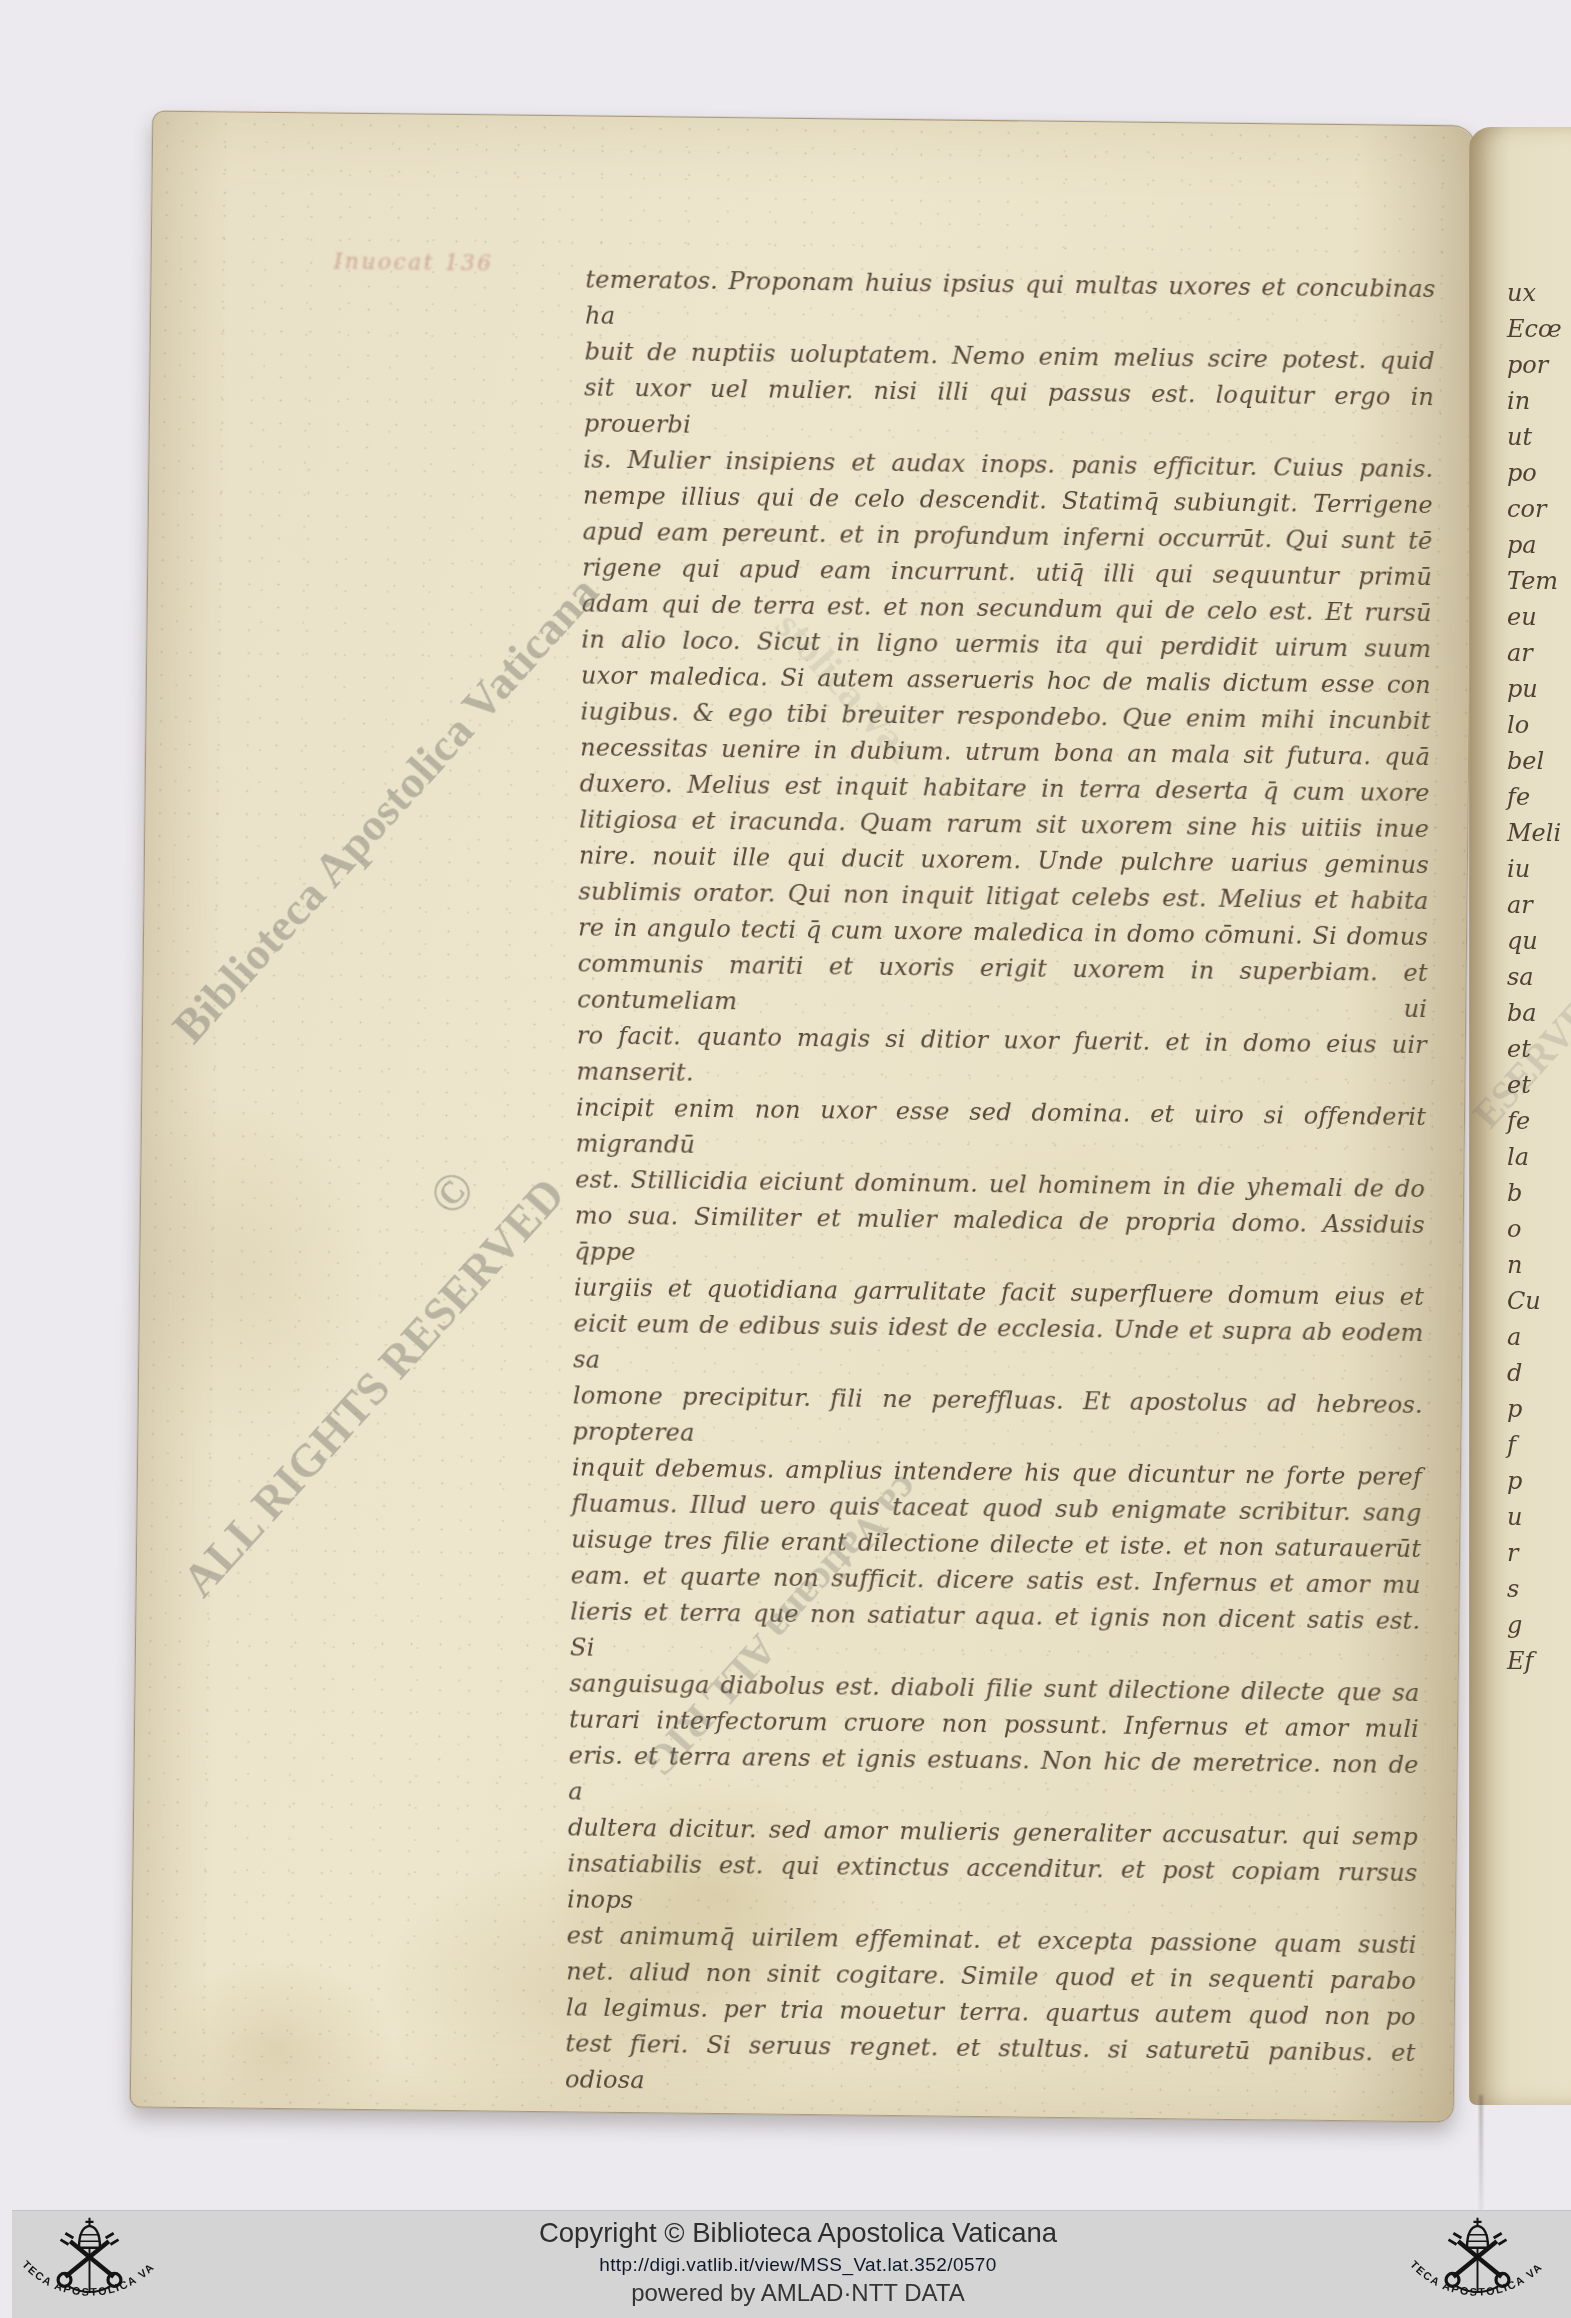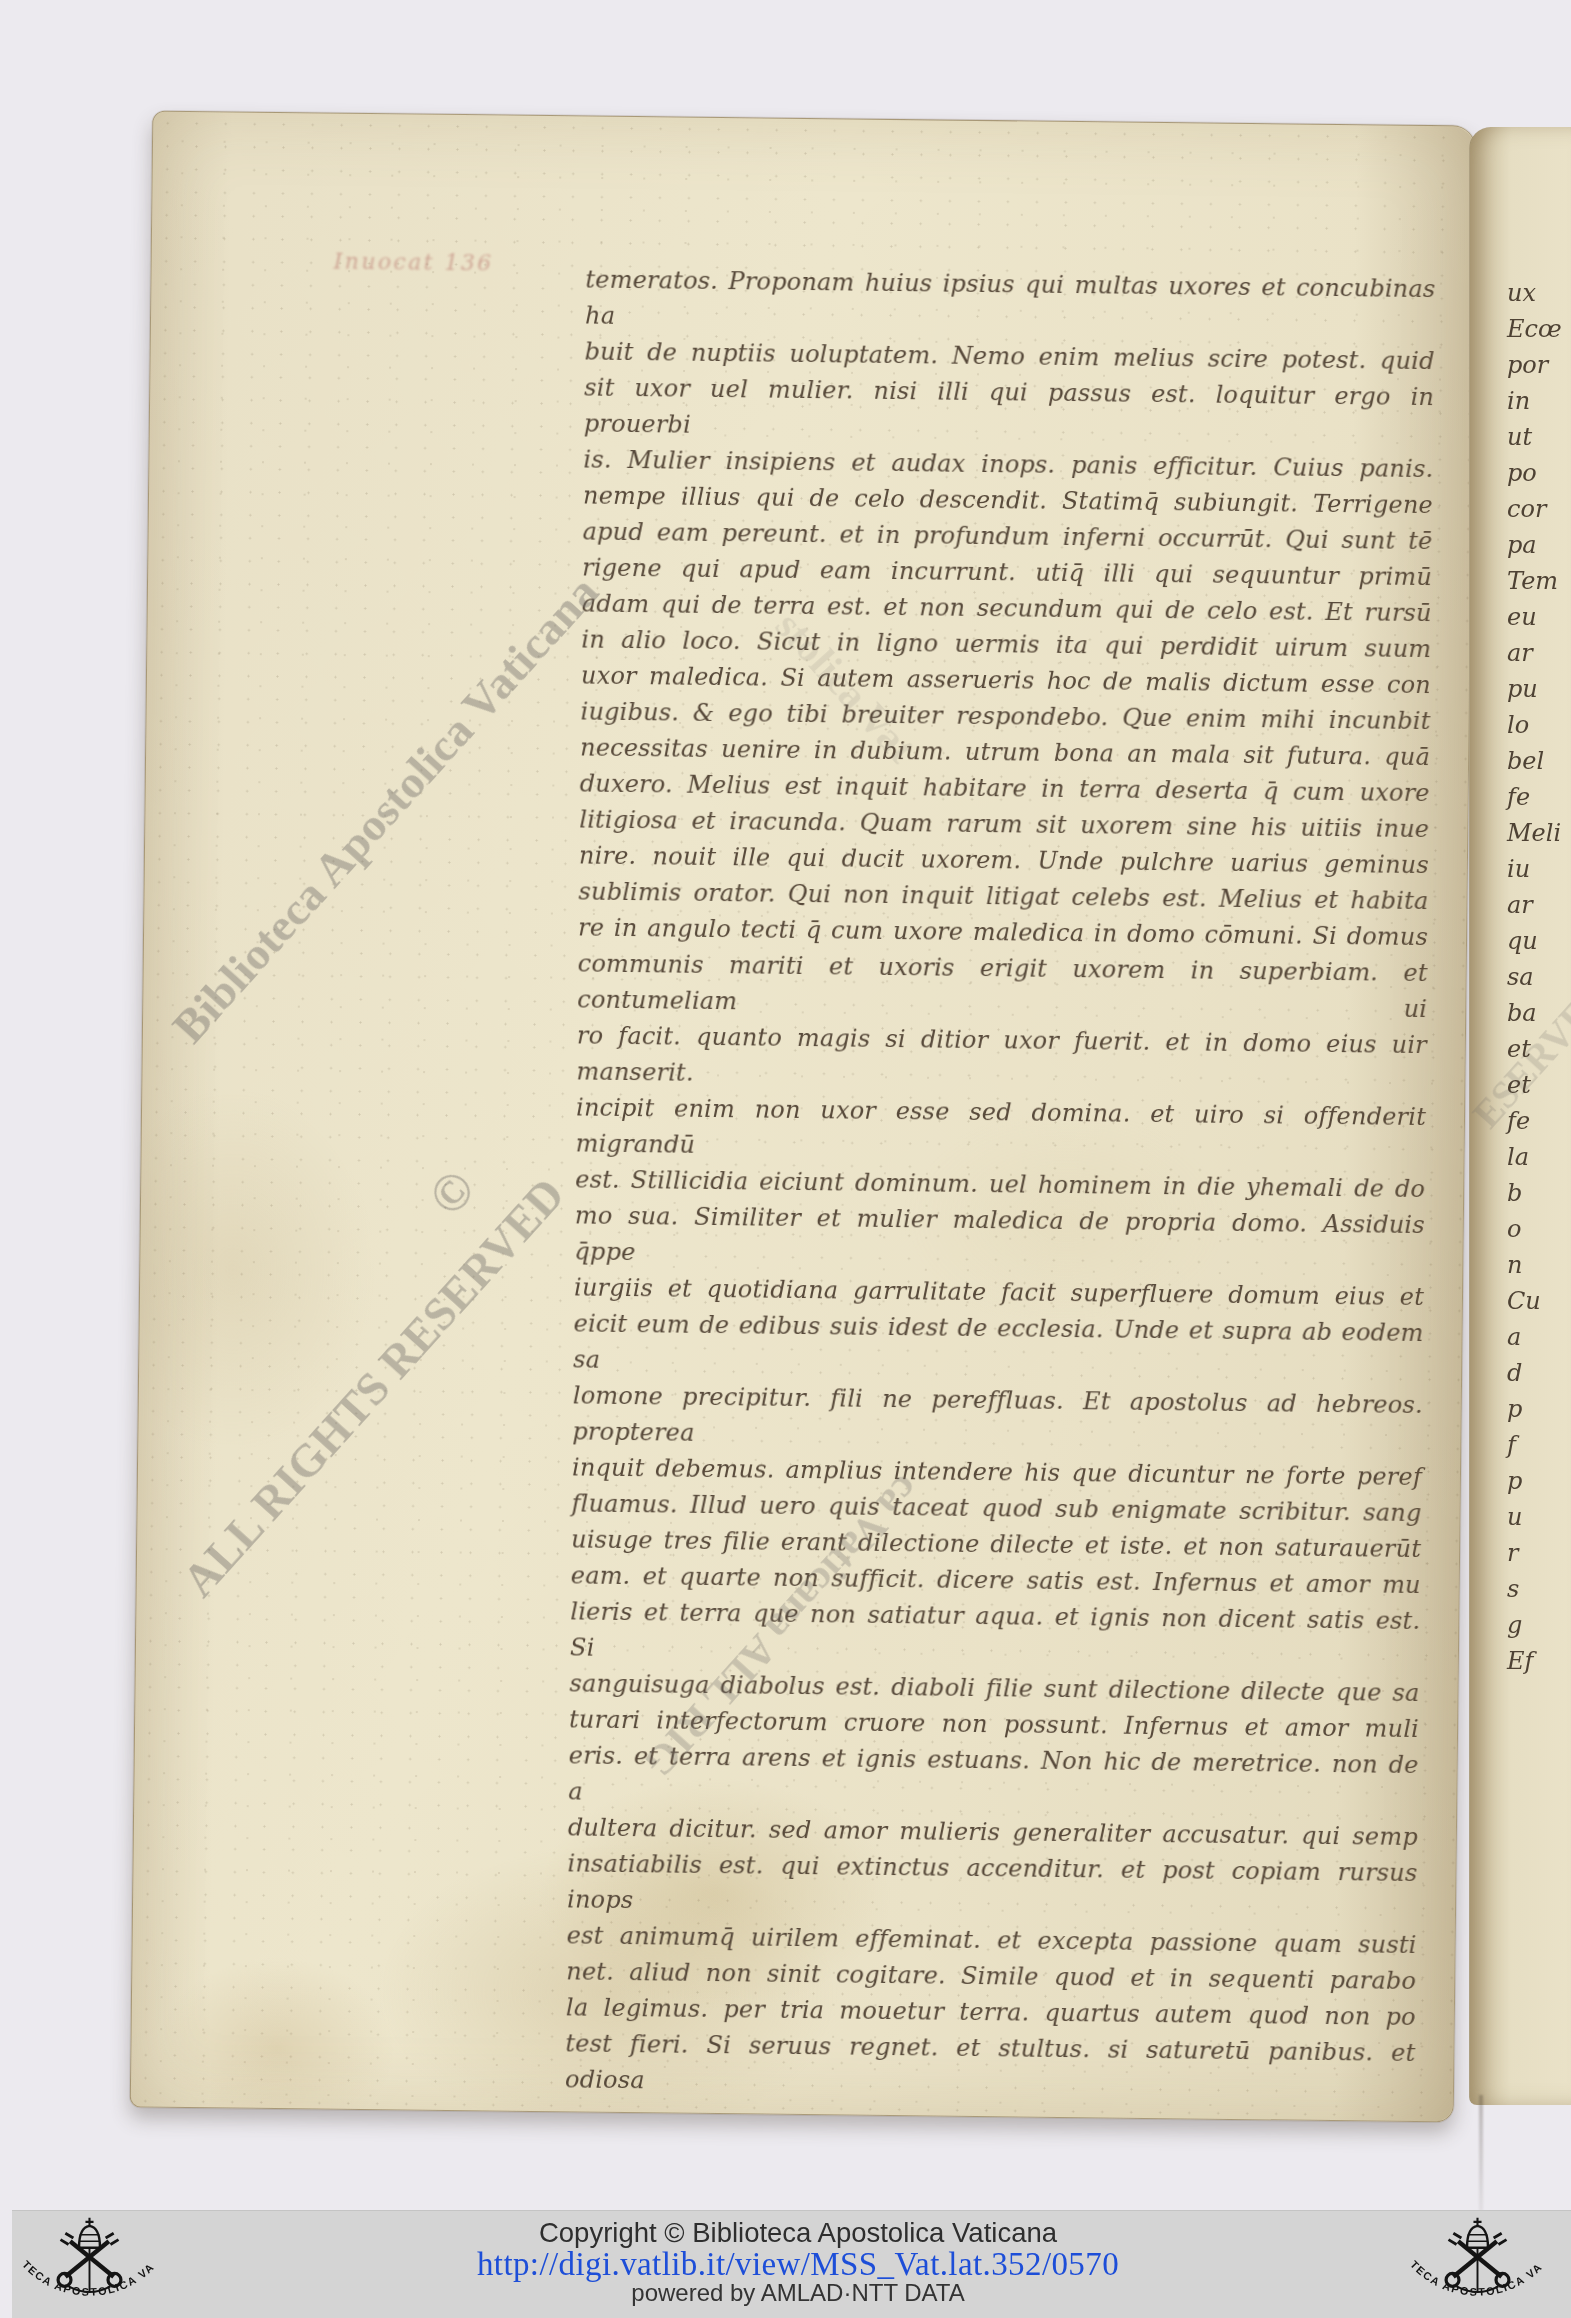--- a/index.html
+++ b/index.html
@@ -102,21 +102,21 @@
   .footer{
     position:absolute;left:12px;top:2210px;width:1572px;height:108px;
     background:#D4D4D4;border-top:0.8px solid #c4c4c4;
     display:flex;align-items:flex-start;justify-content:center;
   }
   .footer-text{
     display:flex;flex-direction:column;align-items:center;
     padding-top:5.5px;color:#2E2E2E;
   }
   .footer-line1{font-size:27.5px;line-height:32px;}
-  .footer-line2{font-size:33px;line-height:31px;color:#1d4ed8;letter-spacing:0.4px;font-family:Liberation Serif, serif;}
+  .footer-line2{font-size:19px;line-height:31px;color:#0f172a;letter-spacing:0.4px;}
   .footer-line3{font-size:24px;line-height:26px;color:#343434;}
   .logo{position:absolute;top:2215px;width:145px;height:104px;}
   .logo-left{left:17.3px;}
   .logo-right{left:1405px;}
   .logo svg{width:100%;height:100%;}
   .logo text{
     font-family:"Liberation Sans",sans-serif;font-size:13.5px;font-weight:bold;
     letter-spacing:2.1px;fill:#141414;
   }
 </style>

